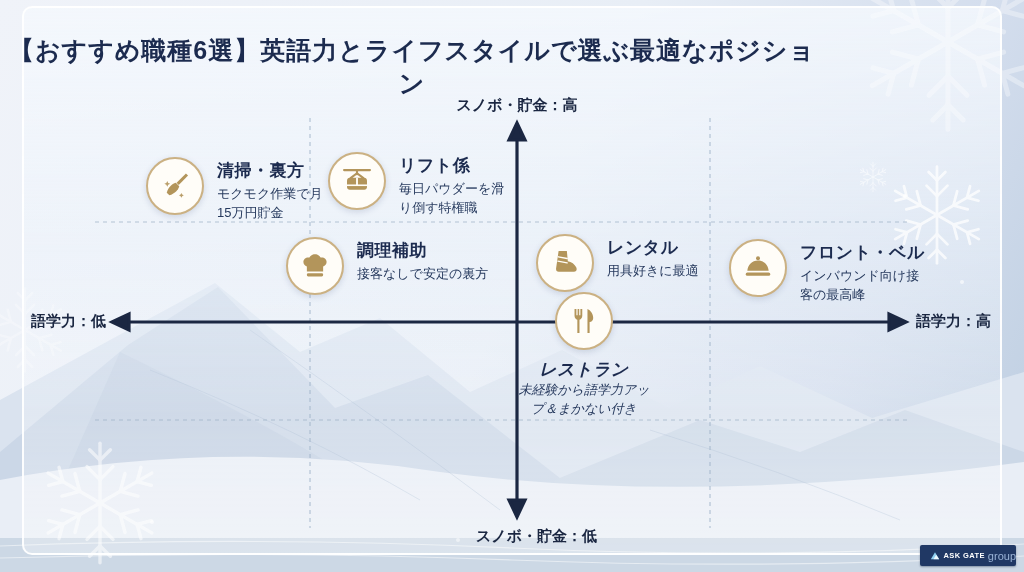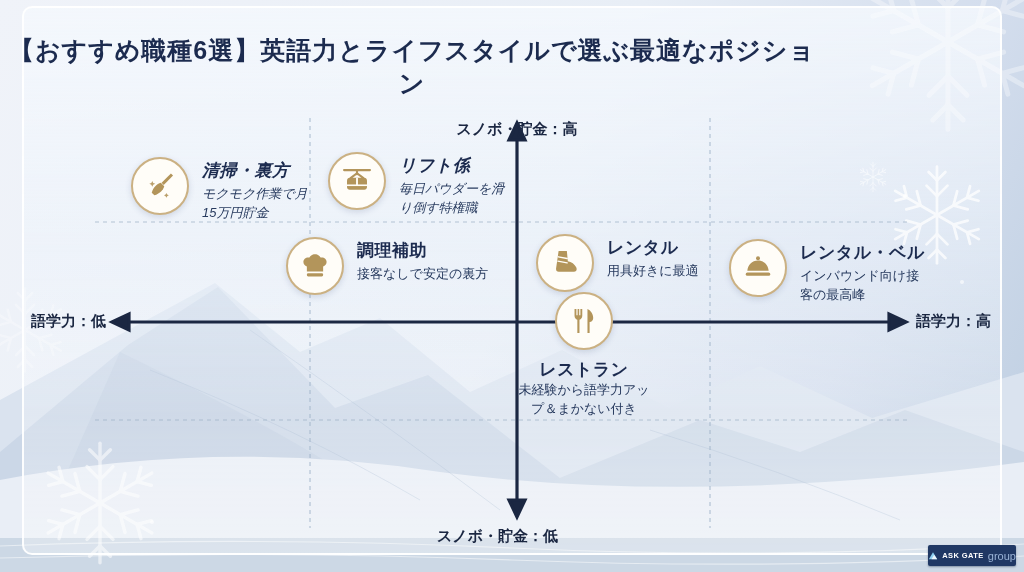--- a/index.html
+++ b/index.html
@@ -12,39 +12,39 @@
   .card{
     position:absolute;left:22px;top:6px;width:980px;height:549px;
     border:2.5px solid rgba(255,255,255,.92);border-radius:10px;
     background:linear-gradient(180deg,rgba(244,248,253,.85) 0%,rgba(238,244,251,.55) 45%,rgba(252,253,255,.22) 75%,rgba(255,255,255,.30) 100%);
   }
   .title{
     position:absolute;left:0;top:34px;width:824px;text-align:center;
     font-size:25px;font-weight:bold;color:#1c2b4f;letter-spacing:1px;
   }
   .axis-label{position:absolute;font-size:15px;font-weight:bold;color:#1b2742;white-space:nowrap;}
-  .axis-top{left:437px;top:96px;width:160px;text-align:center;margin-top:24px;}
-  .axis-bottom{left:437px;top:527px;width:160px;text-align:left;}
+  .axis-top{left:437px;top:96px;width:160px;text-align:center;}
+  .axis-bottom{left:437px;top:527px;width:160px;text-align:right;}
   .axis-left{left:30px;top:312px;width:76px;text-align:right;}
   .axis-right{left:916px;top:312px;}
   .job{position:absolute;display:flex;align-items:flex-start;}
   .badge{
     width:58px;height:58px;border-radius:50%;background:#fffdf8;flex:0 0 58px;
     border:2px solid #cbb183;display:flex;align-items:center;justify-content:center;
     box-shadow:0 2px 6px rgba(60,80,120,.18);
   }
   .badge svg{width:32px;height:32px;}
   .job-text{padding-left:13px;padding-top:2px;}
   .job-title{font-size:17px;font-weight:bold;color:#1c2b4f;letter-spacing:.5px;white-space:nowrap;}
   .job-desc{font-size:13px;line-height:1.45;color:#273a5e;margin-top:3px;}
   .job-center{flex-direction:column;align-items:center;text-align:center;}
-  .job-center .job-text{padding-left:0;padding-top:8px;}
+  .job-center .job-text{padding-left:0;padding-top:8px;font-style:italic;}
   .logo{
-    position:absolute;right:8px;bottom:6px;width:88px;height:21px;border-radius:2px;
-    background:#203864;display:flex;align-items:center;justify-content:space-between;gap:3px;
+    position:absolute;right:8px;bottom:6px;width:96px;height:21px;border-radius:2px;
+    background:#203864;display:flex;align-items:center;justify-content:flex-end;gap:3px;
     box-shadow:0 1px 2px rgba(20,40,70,.4);
   }
   .logo-brand{font-size:7.5px;font-weight:bold;color:#ffffff;letter-spacing:.4px;}
   .logo-suffix{font-size:11px;color:#9ab3d6;}
   .w110{max-width:112px;} .w118{max-width:118px;} .w122{max-width:122px;} .w142{max-width:142px;margin:0 auto;}
   .nowrap{white-space:nowrap;}
 </style>
 </head>
 <body>
 
@@ -138,36 +138,36 @@
     </g>
   </svg>
 
   <div class="title">【おすすめ職種6選】英語力とライフスタイルで選ぶ最適なポジション</div>
 
   <div class="axis-label axis-top">スノボ・貯金：高</div>
   <div class="axis-label axis-bottom">スノボ・貯金：低</div>
   <div class="axis-label axis-left">語学力：低</div>
   <div class="axis-label axis-right">語学力：高</div>
 
-  <div class="job" style="left:131px;top:157px;font-style:italic;">
+  <div class="job" style="left:146px;top:157px;">
     <div class="badge">
       <svg viewBox="0 0 24 24" fill="#b3955b">
         <path d="M20.2 2.6l1.6 1.6-7 7-1.6-1.6z"></path>
         <path d="M12.6 9.6l2.6 2.6c-.9 3-3.6 5.7-7.4 6.8l-2-2c1.1-3.8 3.8-6.5 6.8-7.4z"></path>
         <path d="M6.2 8.2l.7 1.5 1.5.7-1.5.7-.7 1.5-.7-1.5-1.5-.7 1.5-.7z" opacity=".9"></path>
         <path d="M16.8 17.2l.6 1.2 1.2.6-1.2.6-.6 1.2-.6-1.2-1.2-.6 1.2-.6z" opacity=".9"></path>
       </svg>
     </div>
     <div class="job-text">
       <div class="job-title">清掃・裏方</div>
       <div class="job-desc w110">モクモク作業で月15万円貯金</div>
     </div>
   </div>
 
-  <div class="job" style="left:328px;top:152px;font-style:italic;">
+  <div class="job" style="left:328px;top:152px;">
     <div class="badge">
       <svg viewBox="0 0 24 24" fill="#b3955b">
         <rect x="1.5" y="3" width="21" height="1.6" rx=".8"></rect>
         <path d="M11.2 4.4h1.6v3.2h-1.6z"></path>
         <path d="M12 5.2l5.6 4.2-1 1.2L12 7.2 7.4 10.6l-1-1.2z"></path>
         <path d="M6.5 9.6h11c1.1 0 2 .9 2 2v4.9c0 1.1-.9 2-2 2h-11c-1.1 0-2-.9-2-2v-4.9c0-1.1.9-2 2-2z"></path>
         <rect x="11.3" y="9.6" width="1.4" height="5.6" fill="#fffdf8"></rect>
         <rect x="4.5" y="14.6" width="15" height="1.2" fill="#fffdf8"></rect>
       </svg>
     </div>
@@ -205,21 +205,21 @@
 
   <div class="job" style="left:729px;top:239px;">
     <div class="badge">
       <svg viewBox="0 0 24 24" fill="#b3955b">
         <circle cx="12" cy="4.6" r="1.5"></circle>
         <path d="M12 6.4c-4.5 0-7.7 3.3-8 7.7h16c-.3-4.4-3.5-7.7-8-7.7z"></path>
         <rect x="2.8" y="15.3" width="18.4" height="2.5" rx="1.2"></rect>
       </svg>
     </div>
     <div class="job-text">
-      <div class="job-title">レンタル・ベル</div>
+      <div class="job-title">フロント・ベル</div>
       <div class="job-desc w122">インバウンド向け接客の最高峰</div>
     </div>
   </div>
 
   <div class="job job-center" style="left:494px;top:292px;width:180px;">
     <div class="badge">
       <svg viewBox="0 0 24 24" fill="#b3955b">
         <path d="M9.3 3h1.4v5.1c0 1.5-.9 2.7-2.1 3V21H7V11.1c-1.2-.3-2.1-1.5-2.1-3V3h1.4v4.7h.9V3h1.2v4.7h.9V3z"></path>
         <path d="M14.6 3c2.8 1.3 4.3 4 4.3 6.7 0 1.7-1 2.8-2.7 3.1V21h-1.6V3z"></path>
       </svg>

